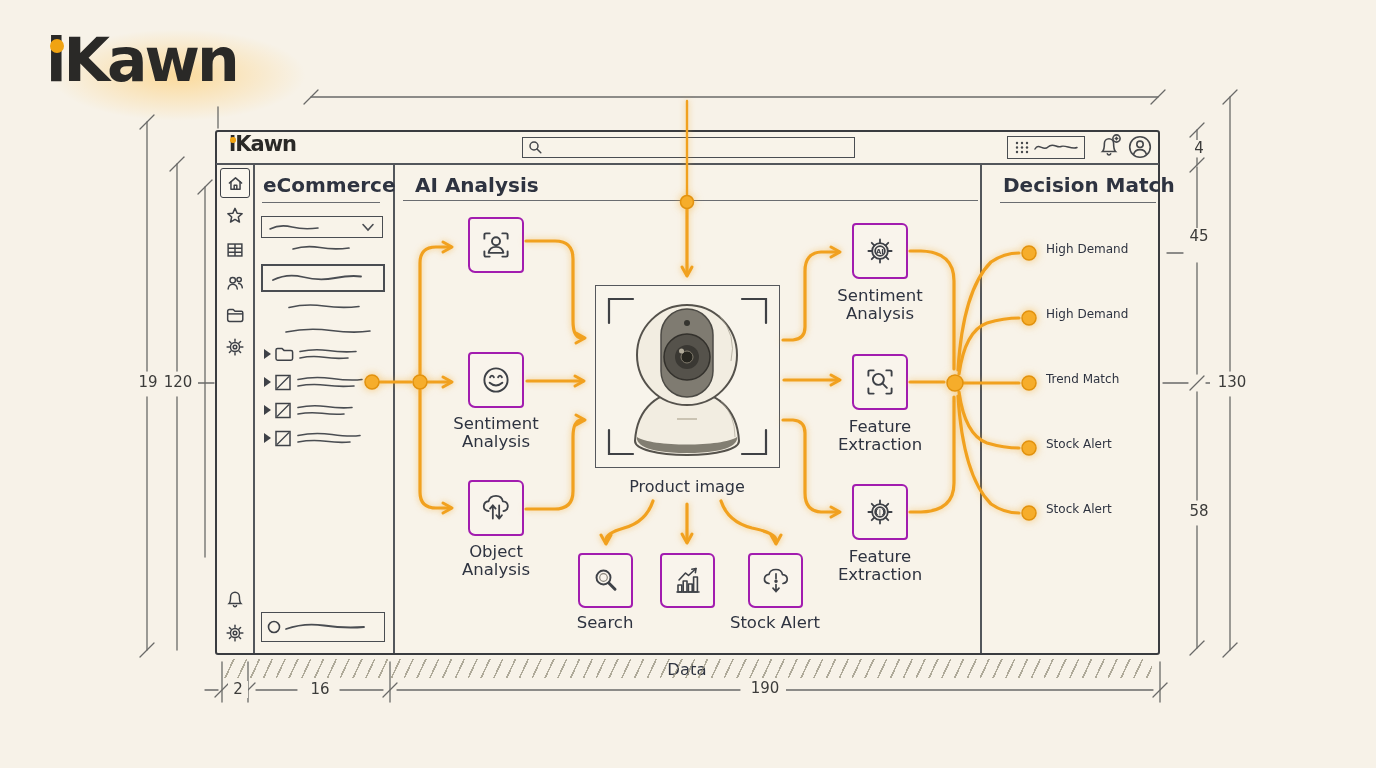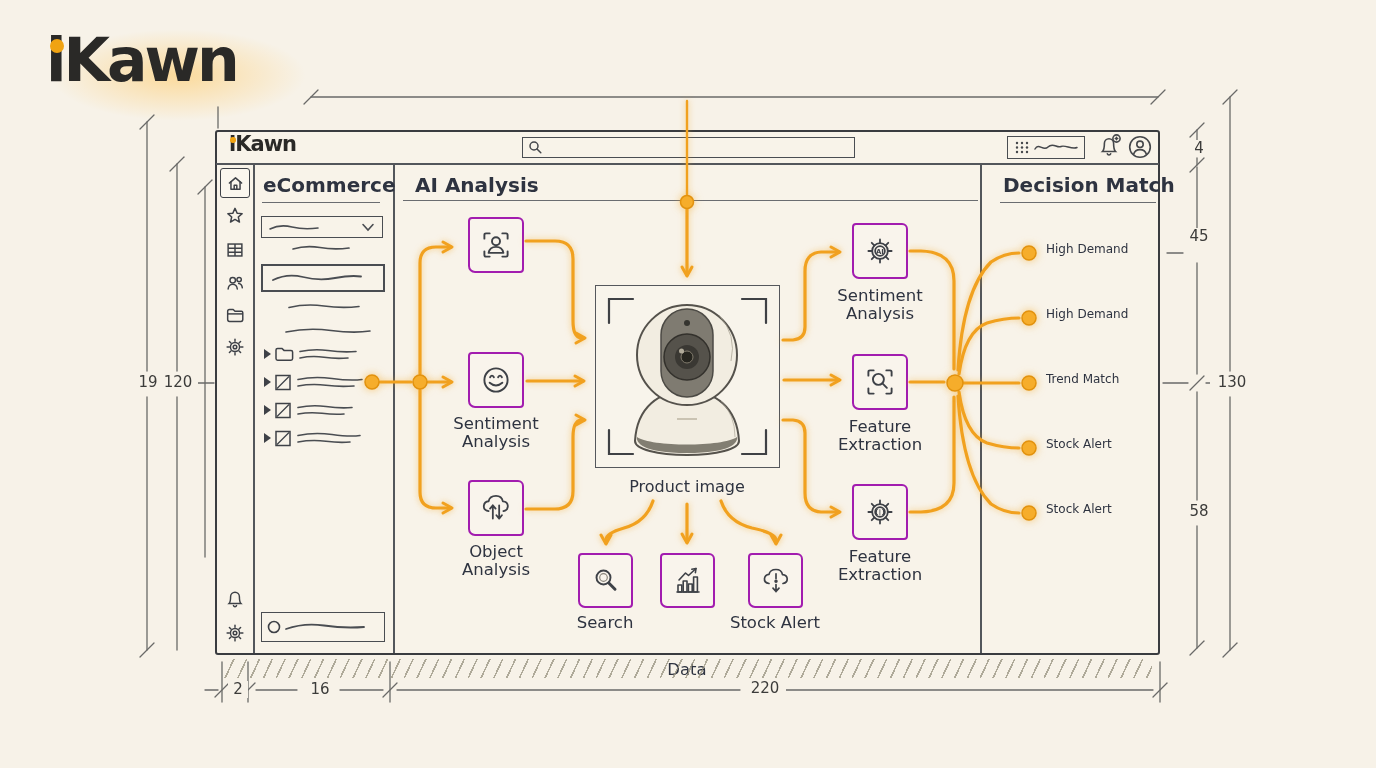--- a/index.html
+++ b/index.html
@@ -467,15 +467,15 @@
   </svg>
 
   <div class="abs dim-label" style="left:1188px;top:140px;width:18px;">4</div>
   <div class="abs dim-label" style="left:1184px;top:228px;width:26px;">45</div>
   <div class="abs dim-label" style="left:1210px;top:374px;width:40px;">130</div>
   <div class="abs dim-label" style="left:1184px;top:503px;width:26px;">58</div>
   <div class="abs dim-label" style="left:134px;top:374px;width:24px;">19</div>
   <div class="abs dim-label" style="left:158px;top:374px;width:36px;">120</div>
   <div class="abs dim-label" style="left:228px;top:681px;width:16px;">2</div>
   <div class="abs dim-label" style="left:305px;top:681px;width:26px;">16</div>
-  <div class="abs dim-label" style="left:744px;top:680px;width:38px;">220</div>
+  <div class="abs dim-label" style="left:744px;top:680px;width:38px;">190</div>
 
 </div>
 
 </body></html>

